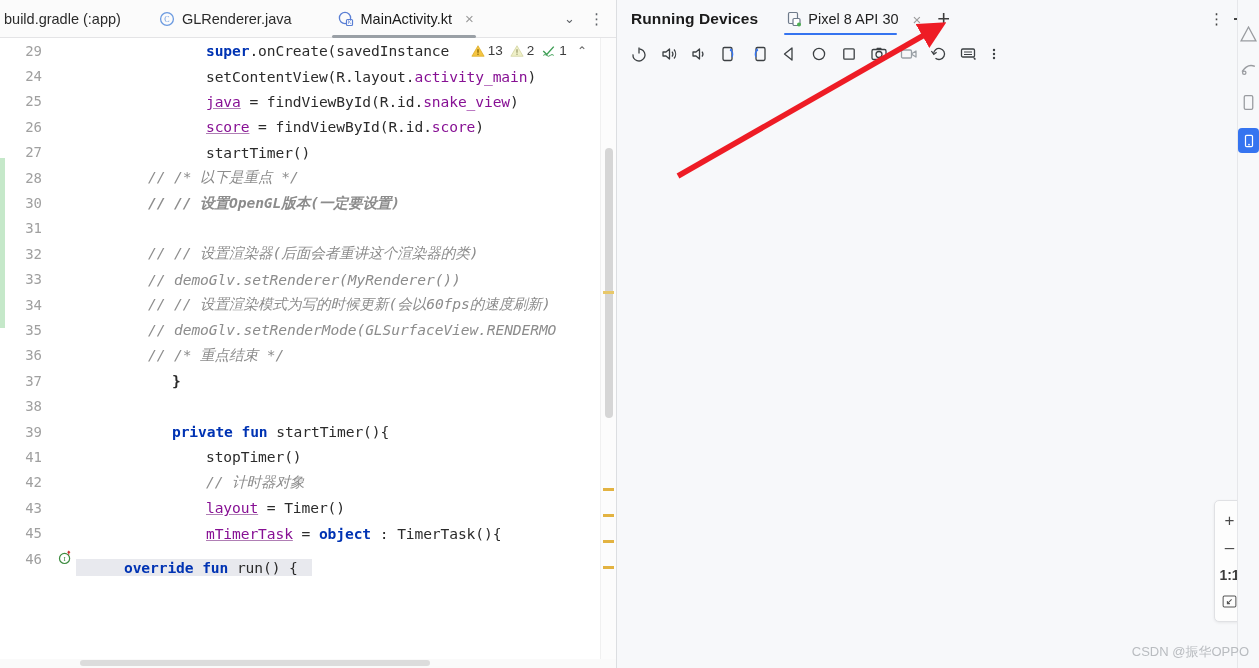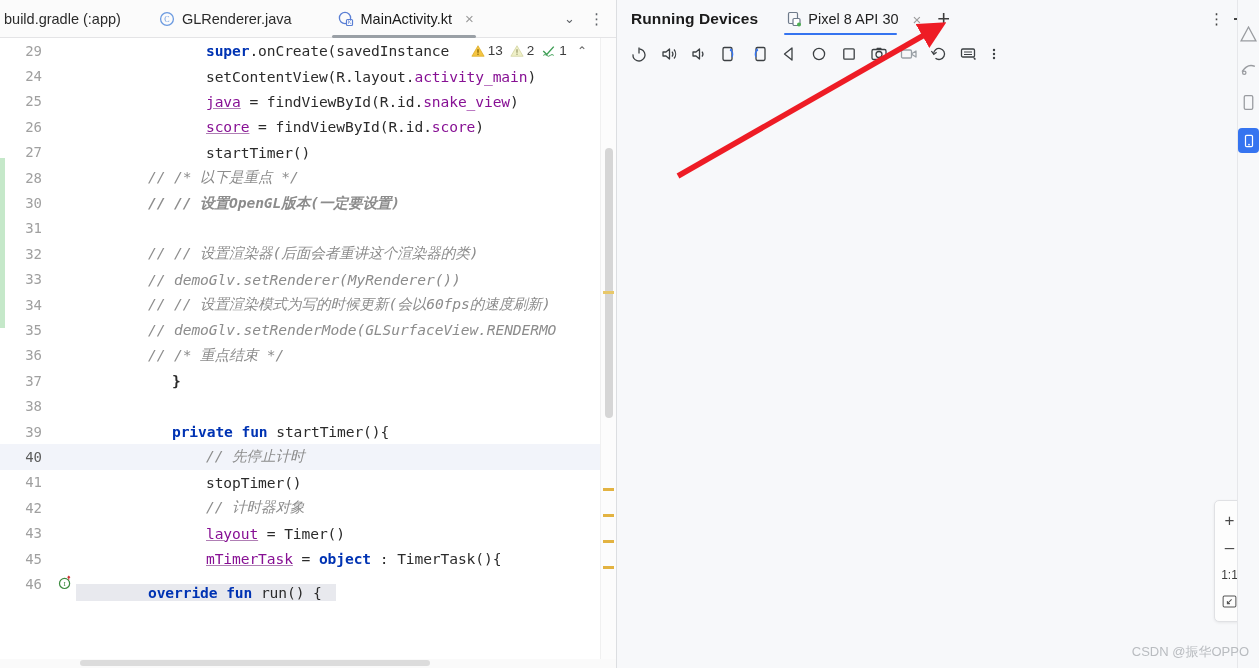--- a/index.html
+++ b/index.html
@@ -169,21 +169,21 @@
     border-radius: 5px;
     display: flex; flex-direction: column; align-items: center;
     padding: 6px 0;
     box-shadow: 0 1px 3px rgba(0,0,0,.07);
   }
   .zc-btn {
     width: 31px; height: 27px;
     display: flex; align-items: center; justify-content: center;
     color: #4a4a4a; font-size: 17px; font-weight: 300;
   }
-  .zc-label { font-size: 12px; font-weight: 400; color: #3c3c3c; }
+  .zc-label { font-size: 14px; font-weight: 700; color: #3c3c3c; }
 
   
   .right-strip {
     position: absolute; right: 0; top: 0; width: 22px; height: 668px;
     background: #f7f8fa; border-left: 1px solid #e6e7ea;
     display: flex; flex-direction: column; align-items: center;
     gap: 17px; padding-top: 26px;
   }
   .rs-ico { width: 17px; height: 17px; display:block; opacity:.75; }
   .rs-active {
@@ -356,25 +356,20 @@
       </div>
 
       <div class="row">
         <span class="lineno">39</span>
         <span class="gutter-ico"></span>
         <span class="code" style="padding-left:96px;">
           <span class="kw">private</span>&nbsp;<span class="kw">fun</span>&nbsp;<span>startTimer(){</span>
         </span>
       </div>
 
-      <div class="row hl">
-        <span class="lineno" style="color:#5c5c5c;">40</span>
-        <span class="gutter-ico"></span>
-        <span class="code cmt" style="padding-left:130px;">// 先停止计时</span>
-      </div>
 
       <div class="row">
         <span class="lineno">41</span>
         <span class="gutter-ico"></span>
         <span class="code" style="padding-left:130px;">stopTimer()</span>
       </div>
 
       <div class="row">
         <span class="lineno">42</span>
         <span class="gutter-ico"></span>
@@ -400,21 +395,21 @@
 
       <div class="row">
         <span class="lineno">46</span>
         <span class="gutter-ico">
           <svg width="15" height="15" viewBox="0 0 16 16">
               <circle cx="7" cy="9" r="5.4" fill="none" stroke="#3d8b40" stroke-width="1.3"></circle>
               <text x="7" y="12" font-size="7.5" fill="#3d8b40" text-anchor="middle" font-family="Liberation Serif, serif">I</text>
               <path d="M11.5 5 V1.5 M10.2 2.7 L11.5 1.4 L12.8 2.7" stroke="#cc3333" stroke-width="1.2" fill="none"></path>
             </svg>
         </span>
-        <span class="code sel" style="padding-left:72px;padding-right:14px;margin-top:18px;">
+        <span class="code sel" style="padding-left:48px;padding-right:14px;margin-top:18px;">
           <span class="kw">override</span>&nbsp;<span class="kw">fun</span>&nbsp;<span>run() {</span>
         </span>
       </div>
 
       <div class="marker-bar">
         <div class="scrollthumb" style="top:110px;height:270px;"></div>
         <div class="mk" style="top:450px;"></div>
         <div class="mk" style="top:476px;"></div>
         <div class="mk" style="top:502px;"></div>
         <div class="mk" style="top:528px;"></div>

